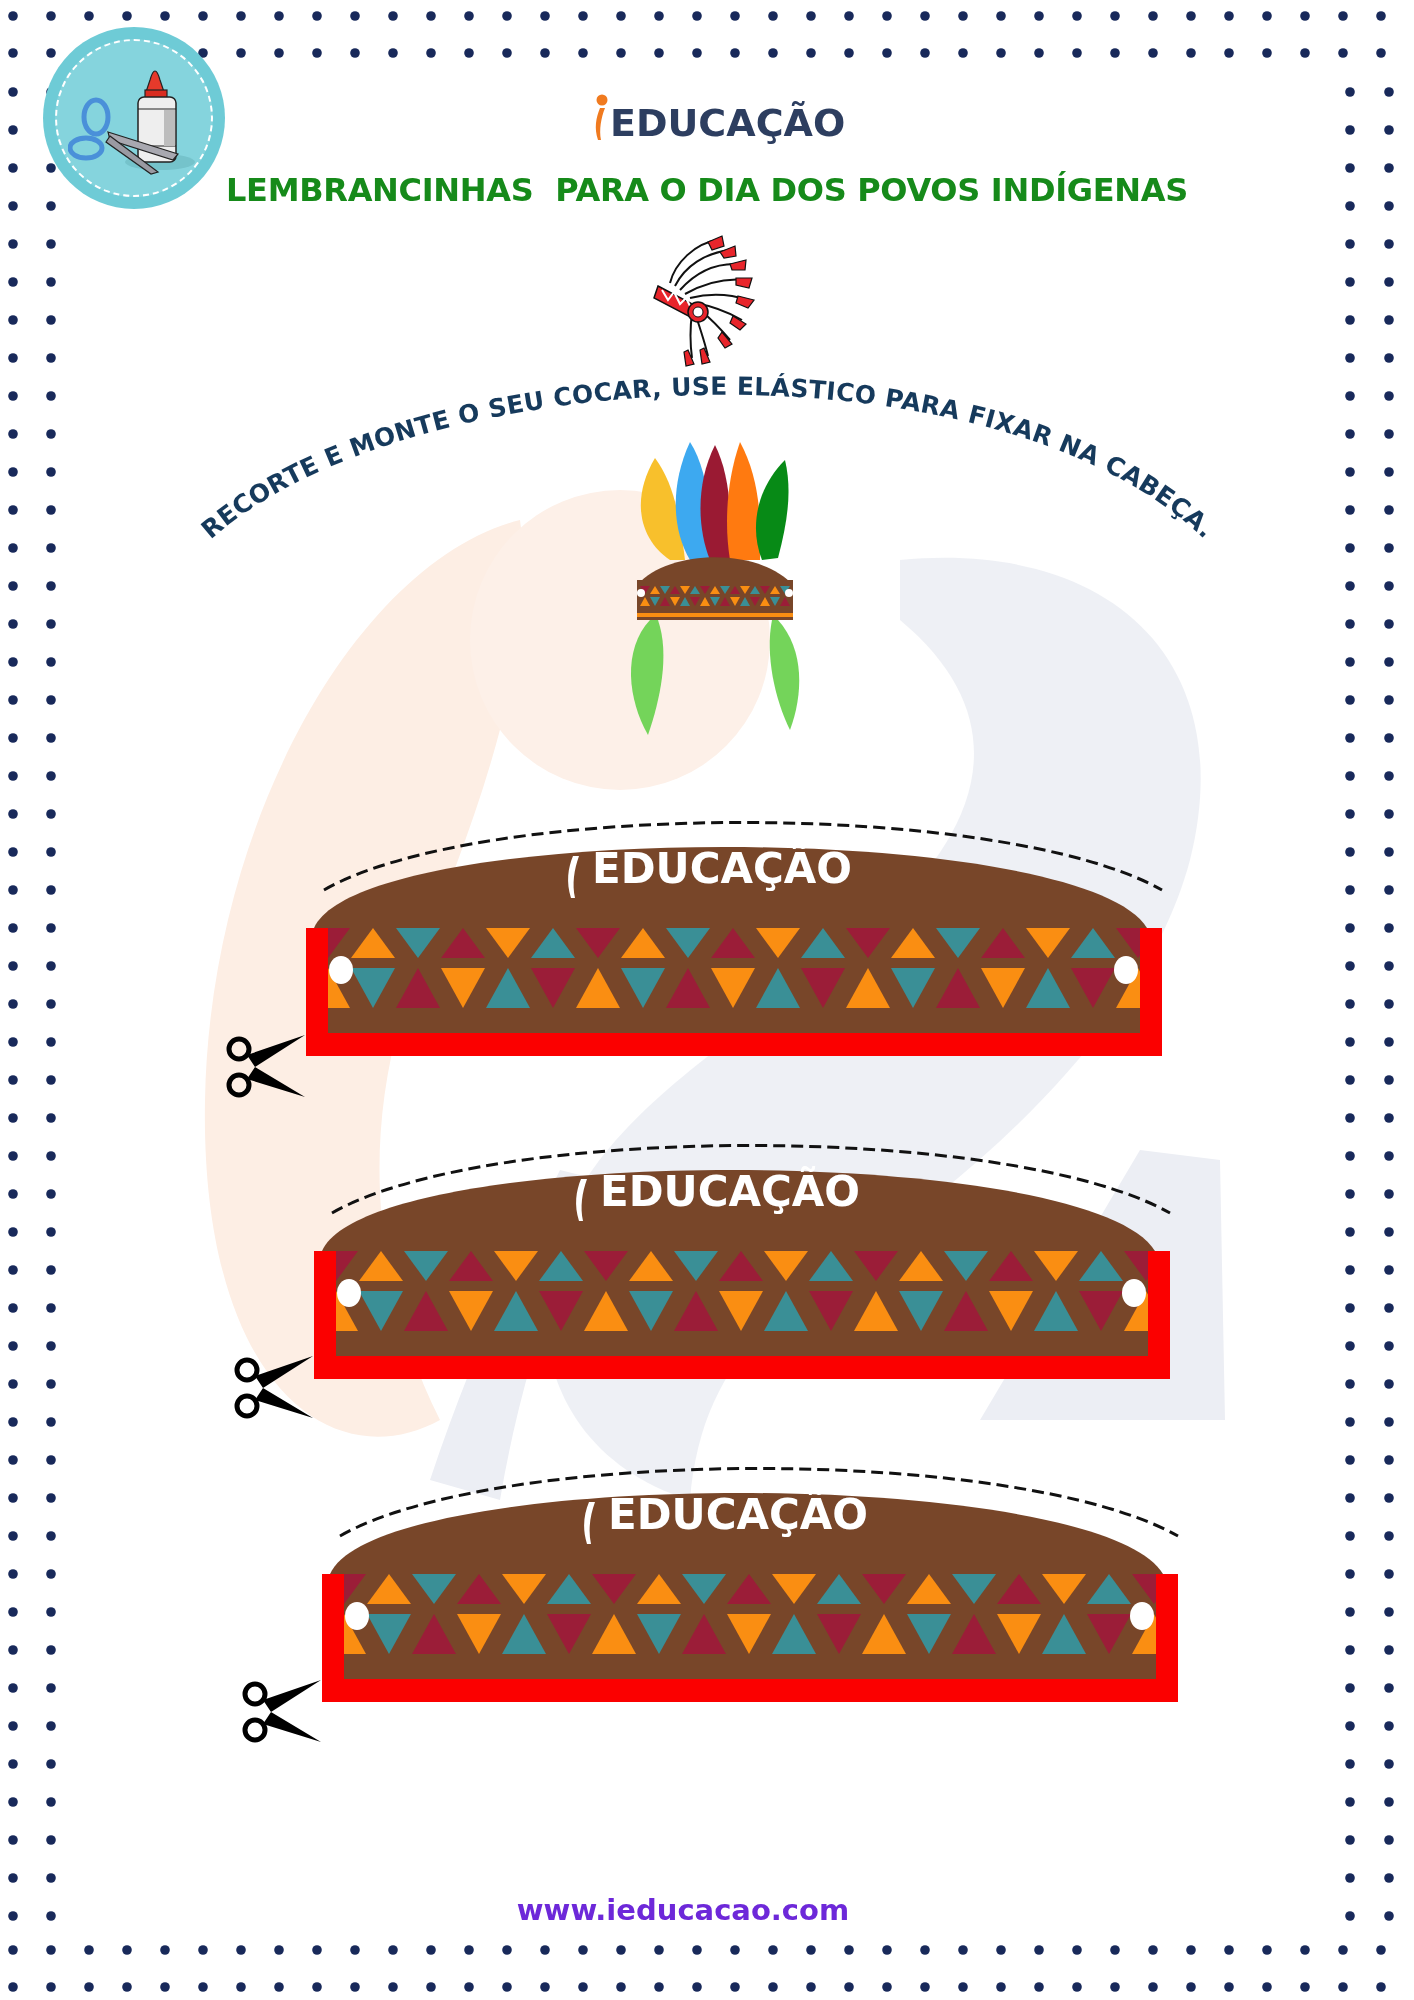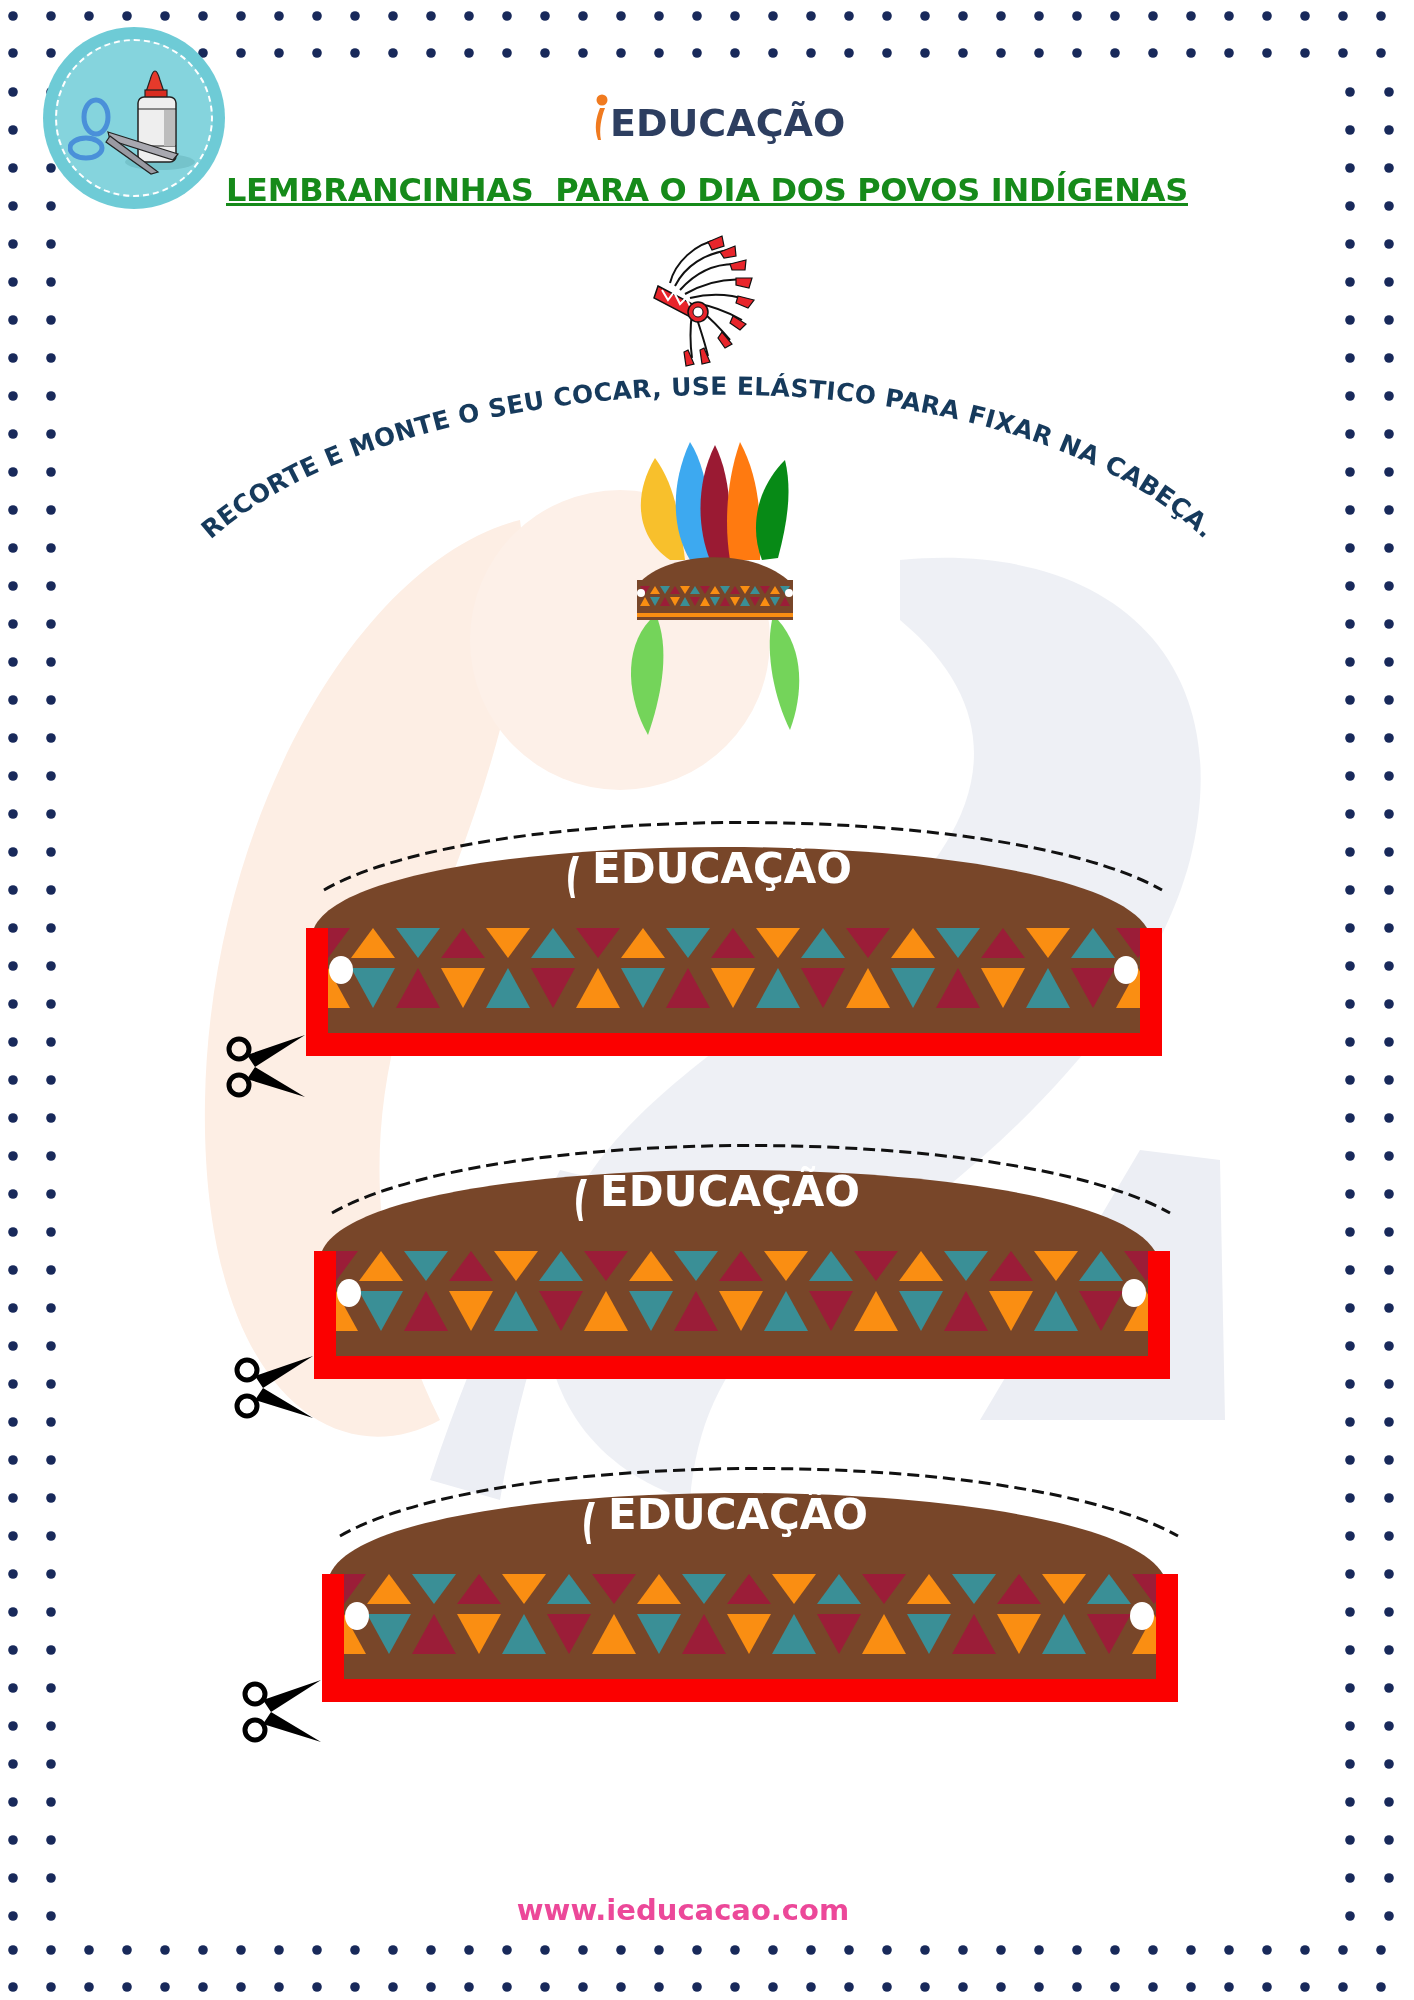--- a/index.html
+++ b/index.html
@@ -3,26 +3,26 @@
 <meta charset="utf-8">
 <style>
   html, body { margin:0; padding:0; }
   body { width:1414px; height:2000px; position:relative; background:#ffffff; overflow:hidden; font-family:"Liberation Sans", sans-serif; }
   .dots { position:absolute; left:0; top:0; width:1414px; height:2000px; pointer-events:none; }
   .watermark { position:absolute; left:0; top:0; width:1414px; height:2000px; pointer-events:none; }
   .badge { position:absolute; left:43px; top:27px; width:182px; height:182px; border-radius:50%; background:#6ecbd6; }
   .badge-inner { position:absolute; left:12px; top:12px; width:154px; height:154px; border-radius:50%; border:2px dashed #ffffff; background:#85d4dd; }
   .logo { position:absolute; left:590px; top:92px; height:50px; display:flex; align-items:flex-end; }
   .logo-text { font-family:"DejaVu Sans", sans-serif; font-weight:bold; font-size:38px; color:#2d3e60; letter-spacing:0px; line-height:1; }
-  .title { position:absolute; left:0; width:1414px; top:171px; text-align:center; font-family:"DejaVu Sans", sans-serif; font-weight:bold; font-size:32px; color:#168a1a; letter-spacing:-0.3px; white-space:pre;text-decoration:underline; }
+  .title { position:absolute; left:0; width:1414px; top:171px; text-align:center; font-family:"DejaVu Sans", sans-serif; font-weight:bold; font-size:32px; color:#168a1a; letter-spacing:-0.3px; white-space:pre; }
   .headdress-icon { position:absolute; left:650px; top:228px; width:110px; height:140px; }
   .arc-text { position:absolute; left:0; top:0; width:1414px; height:700px; pointer-events:none; }
   .cocar { position:absolute; left:600px; top:430px; width:230px; height:310px; }
   .band { position:absolute; width:880px; height:280px; }
-  .footer-url { position:absolute; left:0; width:1366px; top:1893px; text-align:center; font-family:"DejaVu Sans", sans-serif; font-weight:bold; font-size:29px; color:#ec4899; }
+  .footer-url { position:absolute; left:0; width:1366px; top:1893px; text-align:center; font-family:"DejaVu Sans", sans-serif; font-weight:bold; font-size:29px; color:#6d28d9; }
 </style>
 </head>
 <body>
 
 <svg class="watermark" viewBox="0 0 1414 2000">
   <path d="M520,520 C360,560 210,820 205,1100 C200,1380 330,1480 440,1420 C380,1300 350,1140 420,960 C470,830 540,660 520,520 Z" fill="#fdeee4"></path>
   <circle cx="620" cy="640" r="150" fill="#fdf0e8"></circle>
   <path d="M900,560 C1110,540 1240,660 1190,860 C1150,1010 1010,1150 850,1260 C760,1320 700,1380 690,1500 C560,1460 520,1340 560,1230 C610,1100 760,1030 880,920 C980,830 1020,720 900,620 Z" fill="#eceef4" opacity="0.9"></path>
   <path d="M1140,1150 L1220,1160 L1225,1420 L980,1420 Z" fill="#eceef4"></path>
   <path d="M430,1480 C470,1360 520,1250 560,1170 L600,1180 C560,1260 520,1380 500,1500 Z" fill="#eceef4"></path>

